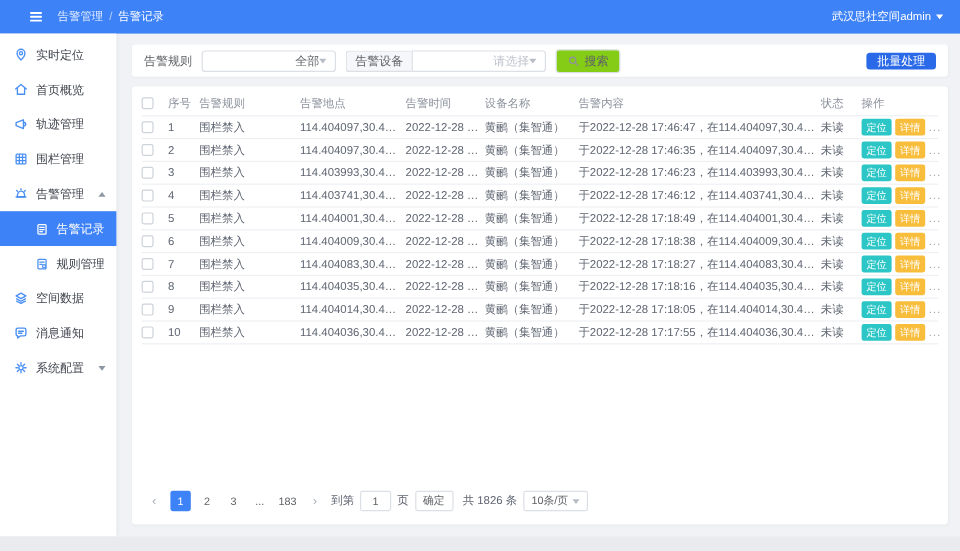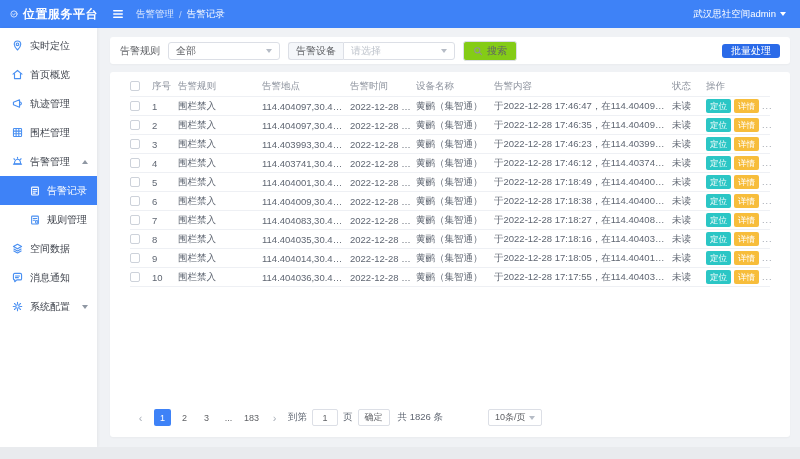--- a/index.html
+++ b/index.html
@@ -32,36 +32,36 @@
   .side-item.active { background:#3e82f7; color:#fff; }
   .side-item.active svg { stroke:#fff; }
 
   
   .main { position:absolute; top:28px; left:97px; right:0; bottom:0;
     padding:9px 10px 0 13px; display:flex; flex-direction:column; }
   .filter-card { background:#fff; border-radius:3px; height:27px; flex:none;
     display:flex; align-items:center; padding:0 10px; gap:8px; box-shadow:0 1px 2px rgba(0,0,0,.03); }
   .f-label { font-size:10px; color:#606266; white-space:nowrap; }
   .select { width:112px; height:18px; border:1px solid #dcdfe6; border-radius:3px; background:#fff;
-    display:flex; align-items:center; justify-content:space-between; padding:0 7px; font-size:10px;
+    display:flex; align-items:center; justify-content:flex-end; padding:0 7px; font-size:10px;
     color:#606266; cursor:pointer; }
   .select .caret { border-top-color:#b6bcc6; }
   .select.ph { color:#bfc4cc; }
   .igroup { display:flex; align-items:center; }
   .addon { height:18px; border:1px solid #dcdfe6; border-right:none; border-radius:3px 0 0 3px;
     background:#f5f7fa; display:flex; align-items:center; padding:0 7px; font-size:10px; color:#606266; }
   .igroup .select { border-radius:0 3px 3px 0; }
   .search-btn { height:20px; border:1px solid #dcdfe6; border-radius:3px; background:#84cc16;
     display:flex; align-items:center; gap:4px; padding:0 9px; font-size:10px; color:#606266; cursor:pointer; }
   .batch-btn { margin-left:auto; height:14px; background:#2a6ae8; color:#fff; border:none;
     border-radius:3px; padding:0 9px; font-size:10px; cursor:pointer; }
 
   
   .table-card { margin-top:8px; margin-bottom:10px; flex:1; background:#fff; border-radius:3px;
-    box-shadow:0 1px 2px rgba(0,0,0,.03); padding:4px 20px 0; display:flex; flex-direction:column; overflow:hidden; }
+    box-shadow:0 1px 2px rgba(0,0,0,.03); padding:4px 8px 0; display:flex; flex-direction:column; overflow:hidden; }
   .thead,.tr { display:flex; align-items:center; border-bottom:1px solid #eef0f4; flex:none; }
   .thead { height:21px; }
   .tr { height:19px; }
   .td,.th { padding-right:5px; white-space:nowrap; overflow:hidden; text-overflow:ellipsis;
     font-size:9.5px; color:#5f6672; }
   .th { color:#8b919c; }
   .c-check { width:22px; flex:none; display:flex; align-items:center; overflow:visible; }
   .c-idx { width:26px; flex:none; }
   .c-rule { width:84px; flex:none; }
   .c-loc { width:88px; flex:none; }
@@ -83,36 +83,29 @@
   .pg { min-width:17px; height:17px; border-radius:2px; display:flex; align-items:center;
     justify-content:center; font-size:9px; color:#606266; cursor:pointer; padding:0 2px; }
   .pg.active { background:#3e82f7; color:#fff; }
   .pg.arrow { color:#aab0b9; font-size:11px; }
   .jump-input { width:26px; height:17px; border:1px solid #dcdfe6; border-radius:2px;
     text-align:center; font-size:9px; color:#606266; }
   .confirm-btn { height:17px; border:1px solid #dcdfe6; border-radius:2px; background:#fff;
     padding:0 6px; font-size:9px; color:#606266; cursor:pointer; }
   .total-txt { font-size:9.5px; color:#5f6672; margin-left:3px; }
   .size-select { display:flex; align-items:center; gap:4px; height:17px; border:1px solid #dcdfe6;
-    border-radius:2px; padding:0 6px; font-size:9px; color:#606266; cursor:pointer;margin-left:40px; }
+    border-radius:2px; padding:0 6px; font-size:9px; color:#606266; cursor:pointer; }
   .size-select .caret { border-top-color:#b6bcc6; }
 </style>
 </head>
 <body>
 
 <div class="app">
 
   <header class="topbar">
-    <div class="brand">
-      <svg width="16" height="16" viewBox="0 0 18 18" fill="none" stroke="#fff" stroke-width="1.6" stroke-linecap="round" stroke-linejoin="round">
-        <circle cx="9" cy="9" r="7"></circle>
-          <path d="M5.8 9.2 L8.2 11.4 L12.3 6.6"></path>
-      </svg>
-      <span class="brand-title">位置服务平台</span>
-    </div>
     <span class="collapse-btn">
       <svg width="12" height="12" viewBox="0 0 12 12" fill="#fff">
           <rect x="1" y="2" width="10" height="1.6" rx=".8"></rect>
           <rect x="1" y="5.2" width="10" height="1.6" rx=".8"></rect>
           <rect x="1" y="8.4" width="10" height="1.6" rx=".8"></rect>
         </svg>
     </span>
     <nav class="crumbs">
       <span class="crumb-sec">告警管理</span>
       <span class="crumb-sep">/</span>

